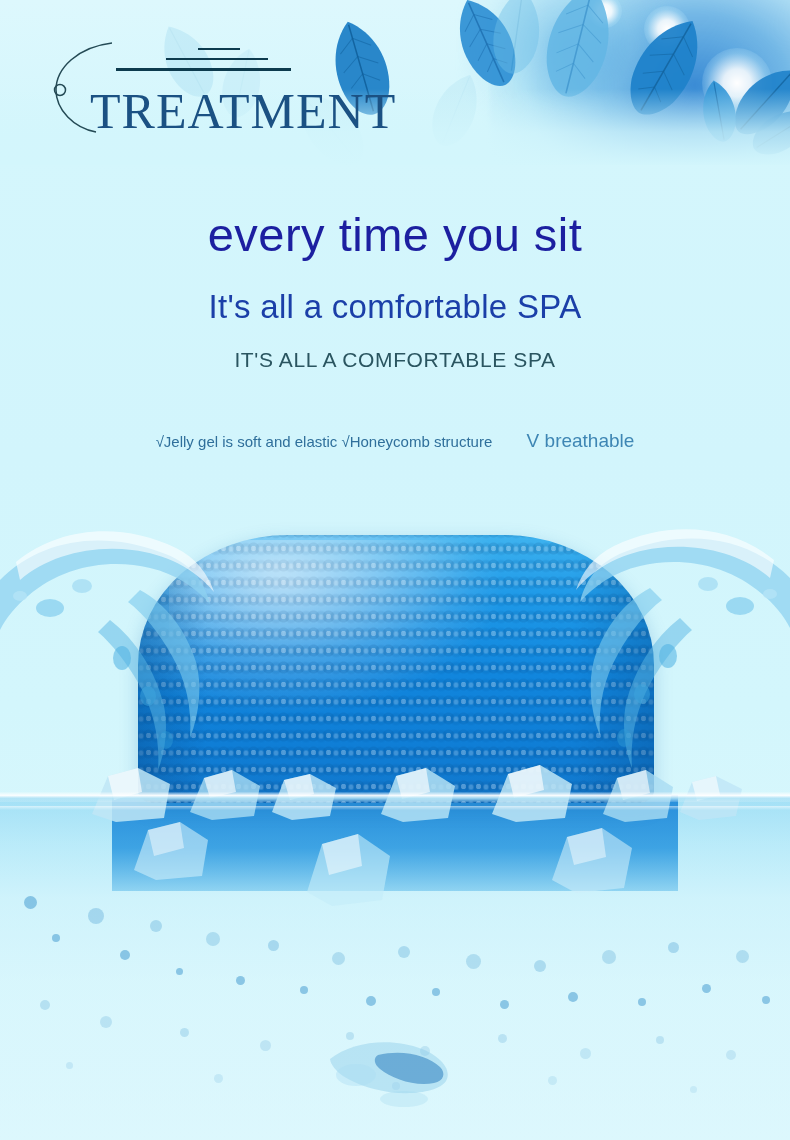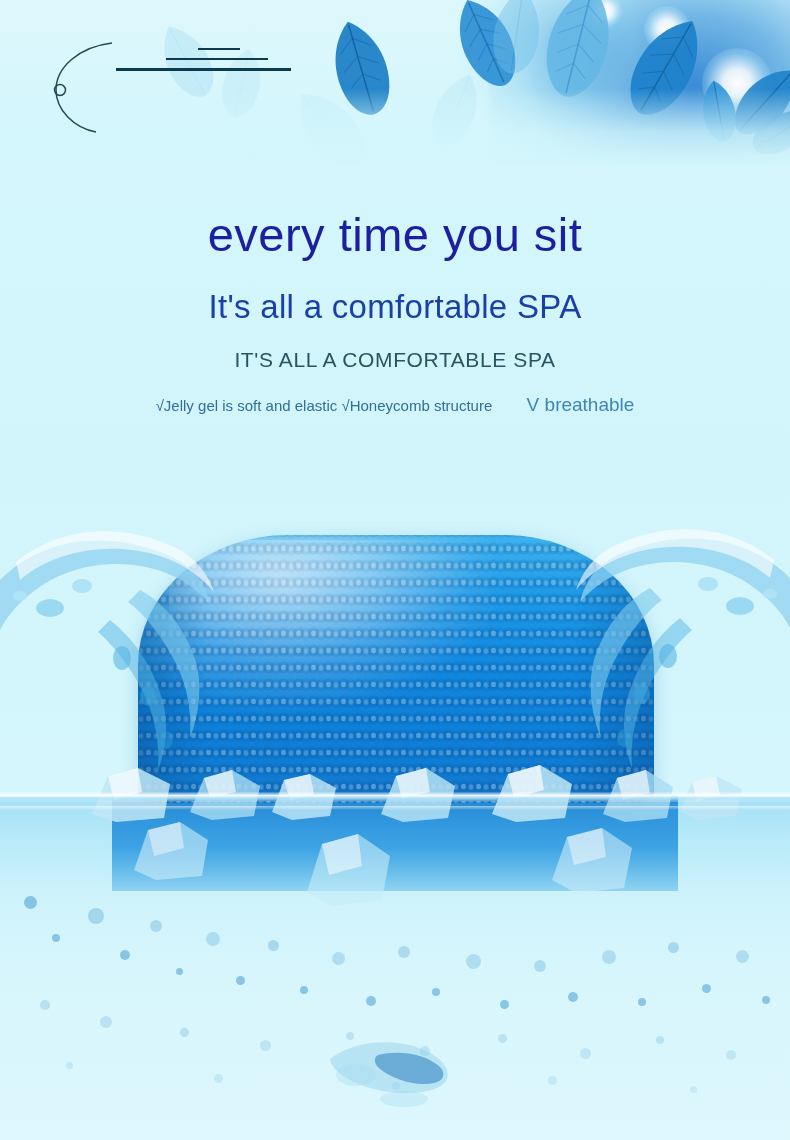--- a/index.html
+++ b/index.html
@@ -67,21 +67,21 @@
   }
   .head2{
     position:absolute;left:0;top:288px;width:790px;text-align:center;
     font-size:33px;color:#1b3fa8;letter-spacing:.3px;
   }
   .head3{
     position:absolute;left:0;top:348px;width:790px;text-align:center;
     font-size:21px;color:#2a5560;letter-spacing:.6px;
   }
   .feats{
-    position:absolute;left:0;top:394px;width:790px;text-align:center;
+    position:absolute;left:0;top:430px;width:790px;text-align:center;
     color:#2f6f9b;font-size:15px;white-space:nowrap;
   }
   .feats .f3{font-size:19px;color:#3e86b4;}
   .feats .gap{display:inline-block;width:26px;}
 
   
   .scene{position:absolute;left:0;top:470px;width:790px;height:670px;overflow:hidden;}
 
   
   .waterbody{
@@ -278,20 +278,21 @@
   <div class="logo">
     <svg class="arc" viewBox="0 0 108 98">
       <path d="M62 5 C28 9 6 30 6 52 C6 72 24 90 46 94" fill="none" stroke="#244a55" stroke-width="1.5"></path>
       <circle cx="10" cy="52" r="5.5" fill="none" stroke="#244a55" stroke-width="1.5"></circle>
     </svg>
     <div class="rules">
       <span class="rule r1"></span>
       <span class="rule r2"></span>
       <span class="rule r3"></span>
     </div>
+    <div class="tm">TREATMENT</div>
   </div>
 
   <div class="head1">every time you sit</div>
   <div class="head2">It's all a comfortable SPA</div>
   <div class="head3">IT'S ALL A COMFORTABLE SPA</div>
 
   <div class="feats">
     <span><span>√</span><span>Jelly gel is soft and elastic</span></span>
     <span> <span>√</span><span>Honeycomb structure</span></span>
     <span class="gap"></span>

